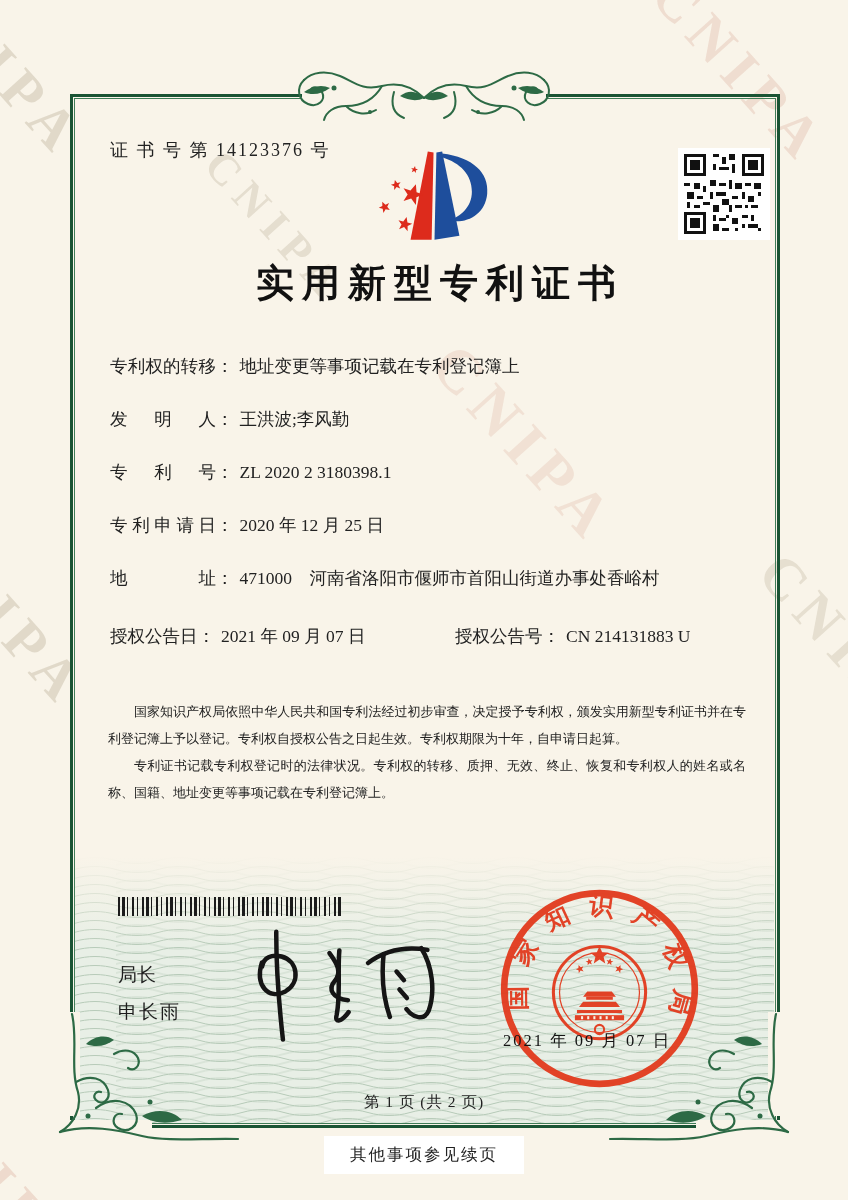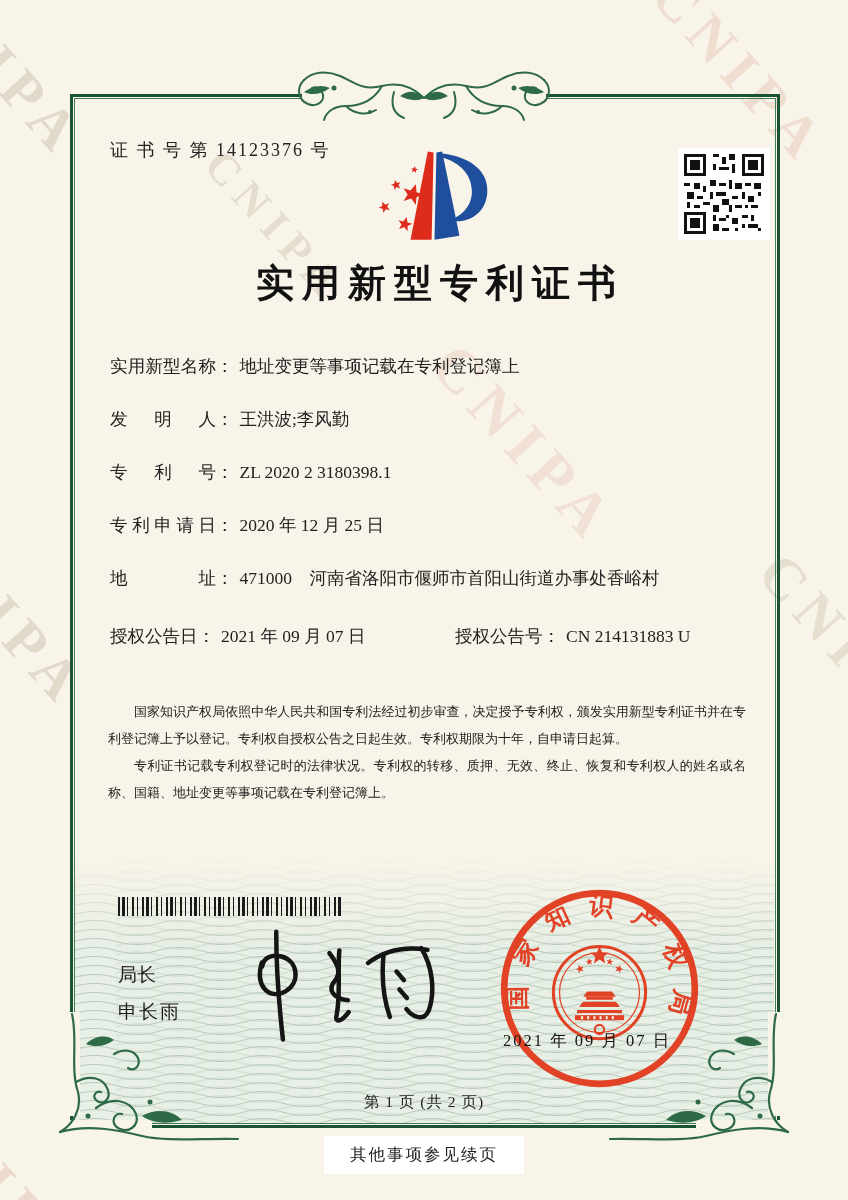--- a/index.html
+++ b/index.html
@@ -224,21 +224,21 @@
       <rect x="18" y="22" width="1" height="1"></rect>
         <rect x="20" y="22" width="3" height="1"></rect>
         <rect x="23" y="23" width="1" height="1"></rect>
     </g>
   </svg>
 
   <div class="title">实用新型专利证书</div>
 
   <div class="fields">
     <div class="frow">
-      <span class="flabel">实用新型名称</span><span>：</span><span class="fvalue">地址变更等事项记载在专利登记簿上</span>
+      <span class="flabel">专利权的转移</span><span>：</span><span class="fvalue">地址变更等事项记载在专利登记簿上</span>
     </div>
     <div class="frow">
       <span class="flabel">发明人</span><span>：</span><span class="fvalue">王洪波;李风勤</span>
     </div>
     <div class="frow">
       <span class="flabel">专利号</span><span>：</span><span class="fvalue">ZL 2020 2 3180398.1</span>
     </div>
     <div class="frow">
       <span class="flabel">专利申请日</span><span>：</span><span class="fvalue">2020 年 12 月 25 日</span>
     </div>

